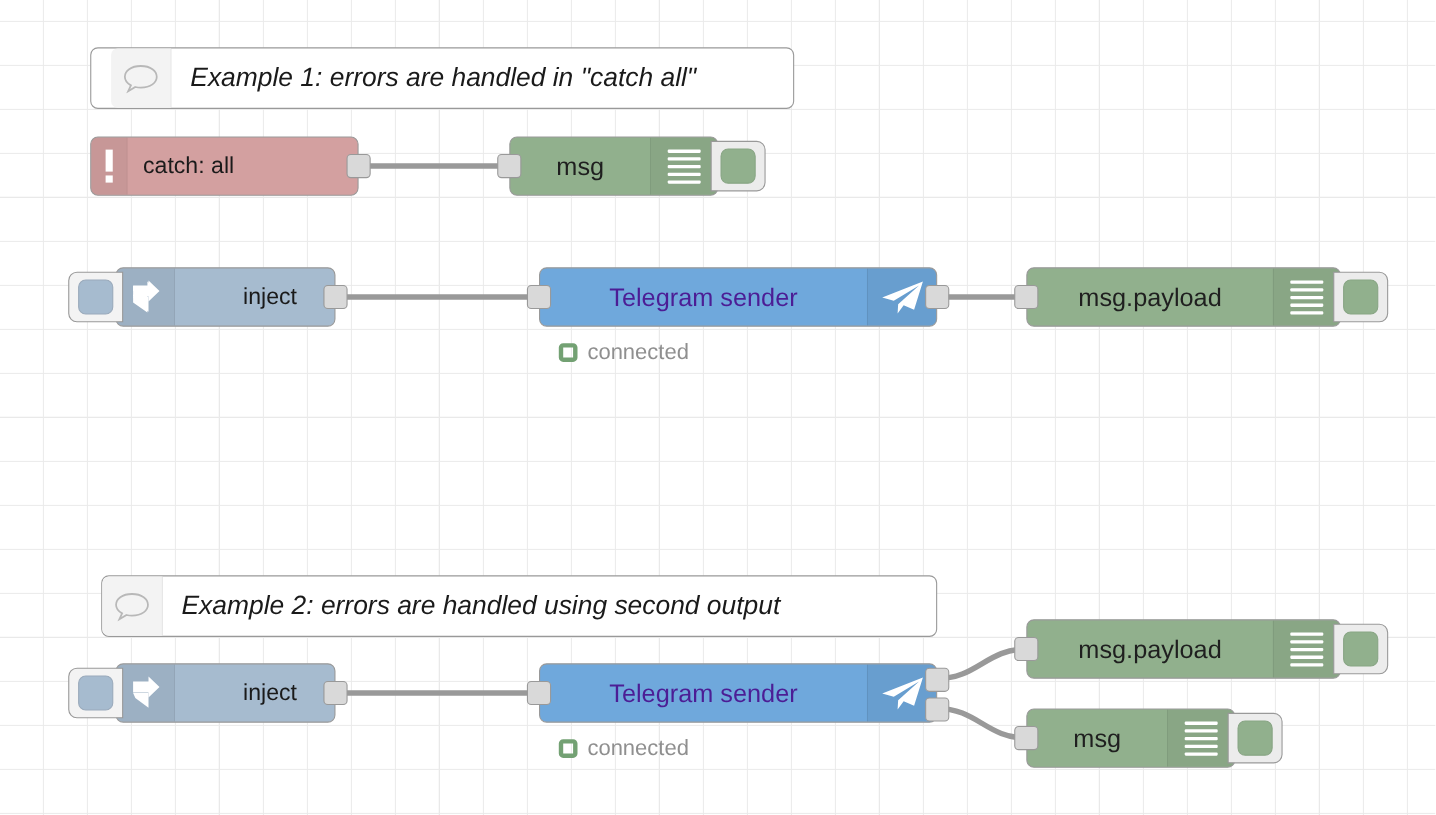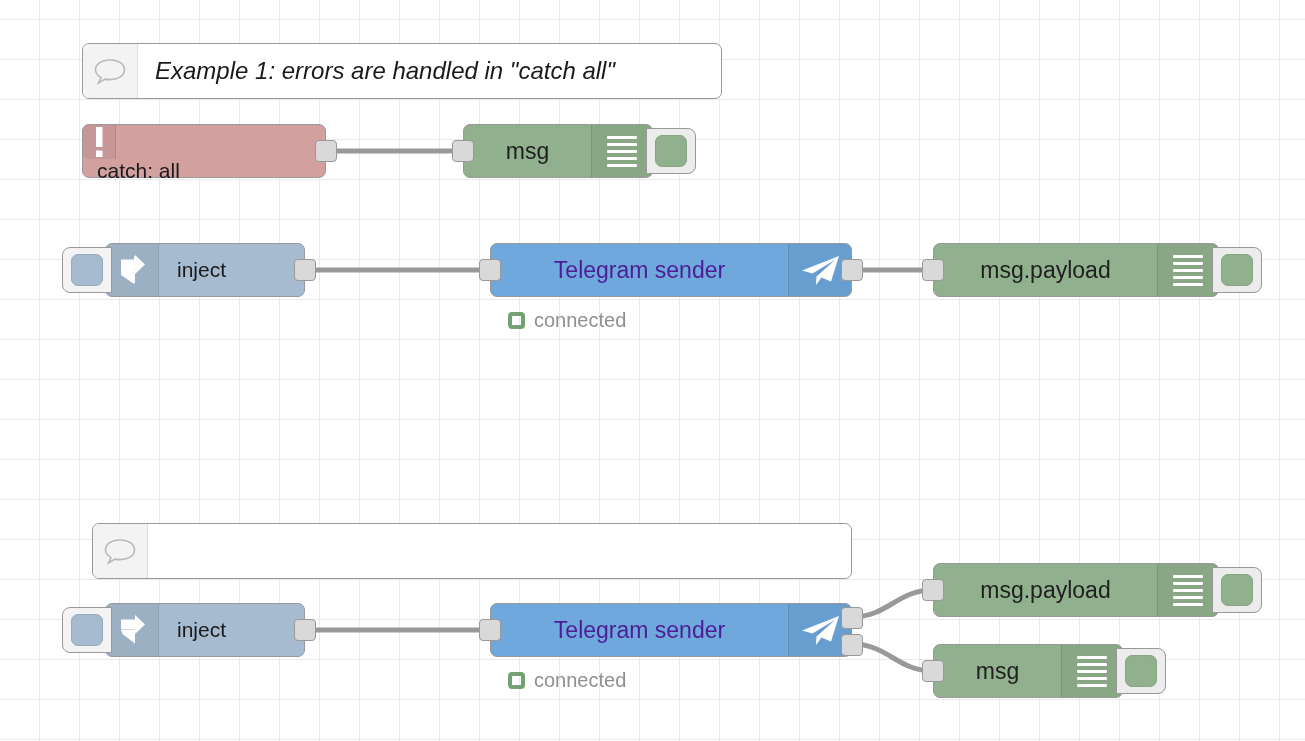--- a/index.html
+++ b/index.html
@@ -98,20 +98,21 @@
     border-radius: 6px 0 0 6px;
     display: flex;
     align-items: center;
     justify-content: center;
   }
   .catch-node .node-label { justify-content: flex-start; padding-left: 14px; }
 
   
   .inject-node {
     background: #a6bbcf;
+    gap: 44px;
   }
   .inject-icon-box {
     width: 52px;
     flex: 0 0 52px;
     background: rgba(0,0,0,0.055);
     border-right: 1px solid rgba(0,0,0,0.10);
     border-radius: 6px 0 0 6px;
     display: flex;
     align-items: center;
     justify-content: center;
@@ -259,30 +260,30 @@
 
   <svg id="wires" viewBox="0 0 1305 741">
     <path class="wire" d="M 326 151 L 463 151"></path>
     <path class="wire" d="M 305 270 L 490 270"></path>
     <path class="wire" d="M 852 270 L 933 270"></path>
     <path class="wire" d="M 305 630 L 490 630"></path>
     <path class="wire" d="M 852 617 C 888 617 897 590 933 590"></path>
     <path class="wire" d="M 852 644 C 888 644 897 671 933 671"></path>
   </svg>
 
-  <div class="node comment-node" style="left:82px; top:43px; width:640px; height:56px;">
+  <div class="node comment-node" style="left:82px; top:43px; width:640px; height:56px;padding-left:18px;">
     <div class="comment-icon-box">
       <svg width="34" height="28" viewBox="0 0 34 28">
         <path d="M17 3 C26 3 31.5 7.5 31.5 12.8 C31.5 18.1 26 22.6 17 22.6 C15.2 22.6 13.5 22.4 12 22.1 L5.5 26 L8 20.6 C4.6 18.7 2.5 16 2.5 12.8 C2.5 7.5 8 3 17 3 Z" fill="none" stroke="#b8b8b8" stroke-width="1.6"></path>
       </svg>
     </div>
     <div class="comment-text">Example 1: errors are handled in "catch all"</div>
   </div>
 
-  <div class="node catch-node" style="left:82px; top:124px; width:244px; height:54px;flex-direction:column;">
+  <div class="node catch-node" style="left:82px; top:124px; width:244px; height:54px;">
     <div class="catch-icon-box">
       <svg width="14" height="34" viewBox="0 0 14 34">
         <rect x="4" y="2" width="6.5" height="20" fill="#ffffff"></rect>
         <rect x="4" y="25.5" width="6.5" height="6.5" fill="#ffffff"></rect>
       </svg>
     </div>
     <div class="node-label">catch: all</div>
     <div class="port port-out" style="top:15px;"></div>
   </div>
 
@@ -349,20 +350,21 @@
       <span class="debug-toggle-inner"></span>
     </div>
   </div>
 
   <div class="node comment-node" style="left:92px; top:523px; width:760px; height:56px;">
     <div class="comment-icon-box">
       <svg width="34" height="28" viewBox="0 0 34 28">
         <path d="M17 3 C26 3 31.5 7.5 31.5 12.8 C31.5 18.1 26 22.6 17 22.6 C15.2 22.6 13.5 22.4 12 22.1 L5.5 26 L8 20.6 C4.6 18.7 2.5 16 2.5 12.8 C2.5 7.5 8 3 17 3 Z" fill="none" stroke="#b8b8b8" stroke-width="1.6"></path>
       </svg>
     </div>
+    <div class="comment-text">Example 2: errors are handled using second output</div>
   </div>
 
   <div class="node inject-node" style="left:105px; top:603px; width:200px; height:54px;">
     <div class="inject-button">
       <span class="inject-button-inner"></span>
     </div>
     <div class="inject-icon-box">
       <svg width="34" height="34" viewBox="0 0 34 34">
         <path d="M6 6.5 H20 V2 L30 11.5 L20 21 V16.5 H6 Z" fill="#ffffff"></path>
         <path d="M6 17 H20 V30.5 L8 21.5 Z" fill="#ffffff"></path>

